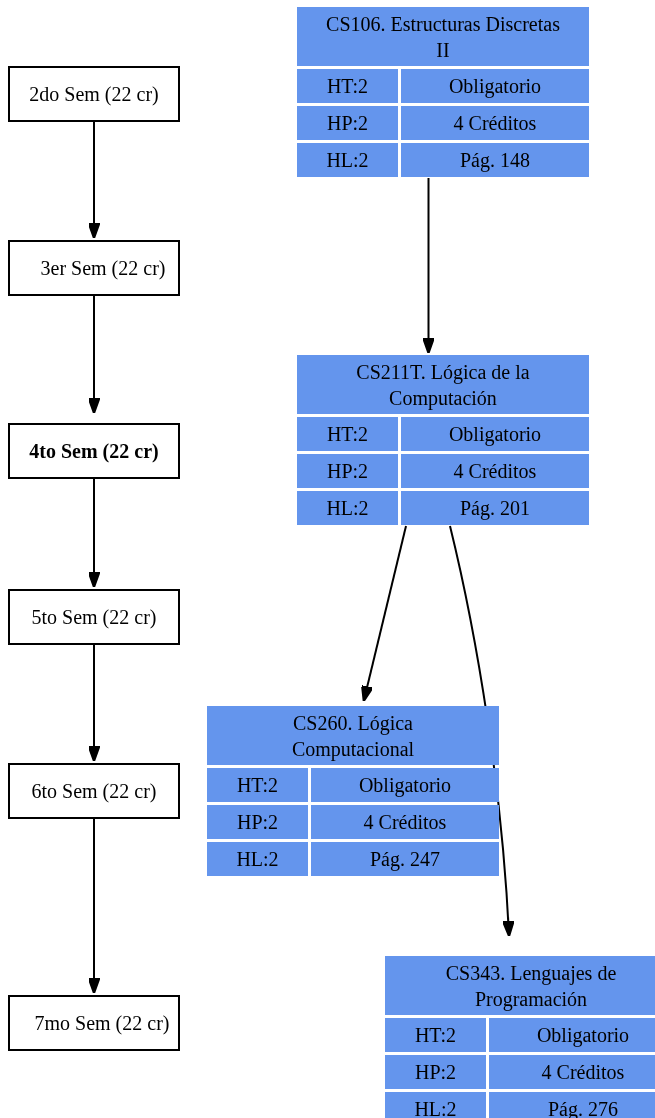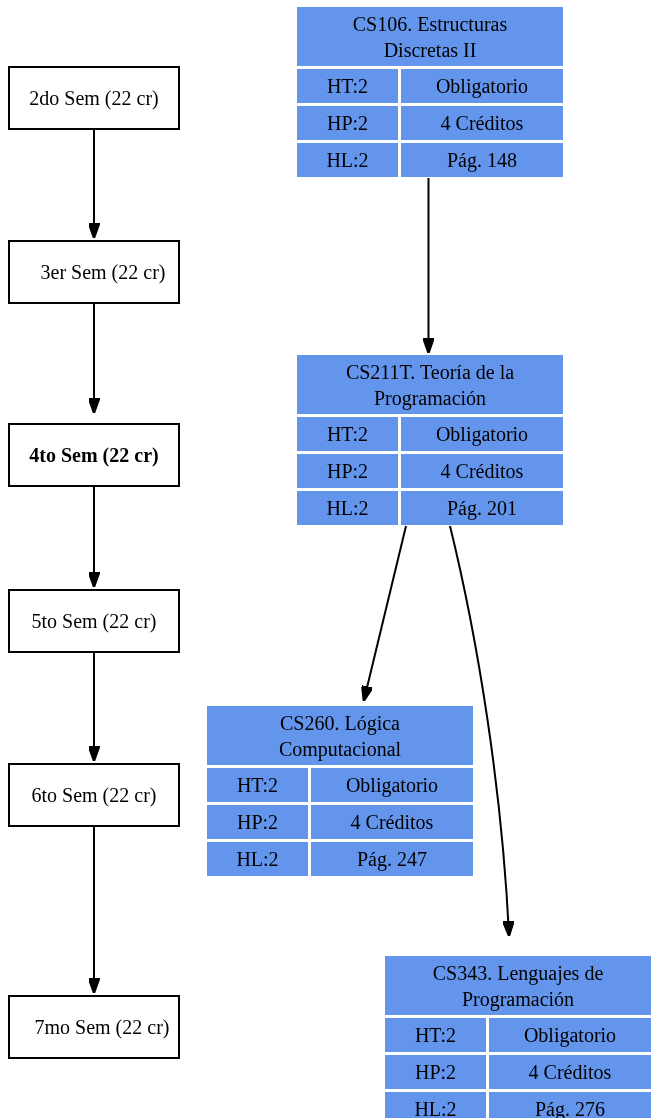--- a/index.html
+++ b/index.html
@@ -24,35 +24,35 @@
   #edges path, #edges line {
     stroke: var(--edge, #000000);
     stroke-width: 2;
     fill: none;
   }
   #edges .ah { fill: var(--edge, #000000); }
 
   .sem {
     position: absolute;
     width: 172px;
-    height: 64px;
+    height: 56px;
     box-sizing: border-box;
     border: 2px solid var(--box-border, #000000);
     background: var(--box-fill, #ffffff);
     color: var(--node-text, #000000);
     display: flex;
     align-items: center;
     justify-content: center;
     font-size: 20px;
     white-space: nowrap;
   }
 
   .card {
     position: absolute;
-    width: 266px;
+    width: 292px;
     display: grid;
     grid-template-columns: 101px 1fr;
     grid-template-rows: 59px 34px 34px 34px;
     gap: 3px;
     background: transparent;
   }
   .card .cell {
     background: var(--node-fill, #6495ED);
     color: var(--node-text, #000000);
     display: flex;
@@ -111,21 +111,21 @@
     <div class="cell title">CS106. Estructuras Discretas II</div>
     <div class="cell">HT:2</div>
     <div class="cell">Obligatorio</div>
     <div class="cell">HP:2</div>
     <div class="cell">4 Créditos</div>
     <div class="cell">HL:2</div>
     <div class="cell">Pág. 148</div>
   </div>
 
   <div class="card" style="left:297px; top:355px;">
-    <div class="cell title">CS211T. Teoría de la Programación</div>
+    <div class="cell title">CS211T. Lógica de la Computación</div>
     <div class="cell">HT:2</div>
     <div class="cell">Obligatorio</div>
     <div class="cell">HP:2</div>
     <div class="cell">4 Créditos</div>
     <div class="cell">HL:2</div>
     <div class="cell">Pág. 201</div>
   </div>
 
   <div class="card" style="left:207px; top:706px;">
     <div class="cell title">CS260. Lógica Computacional</div>

